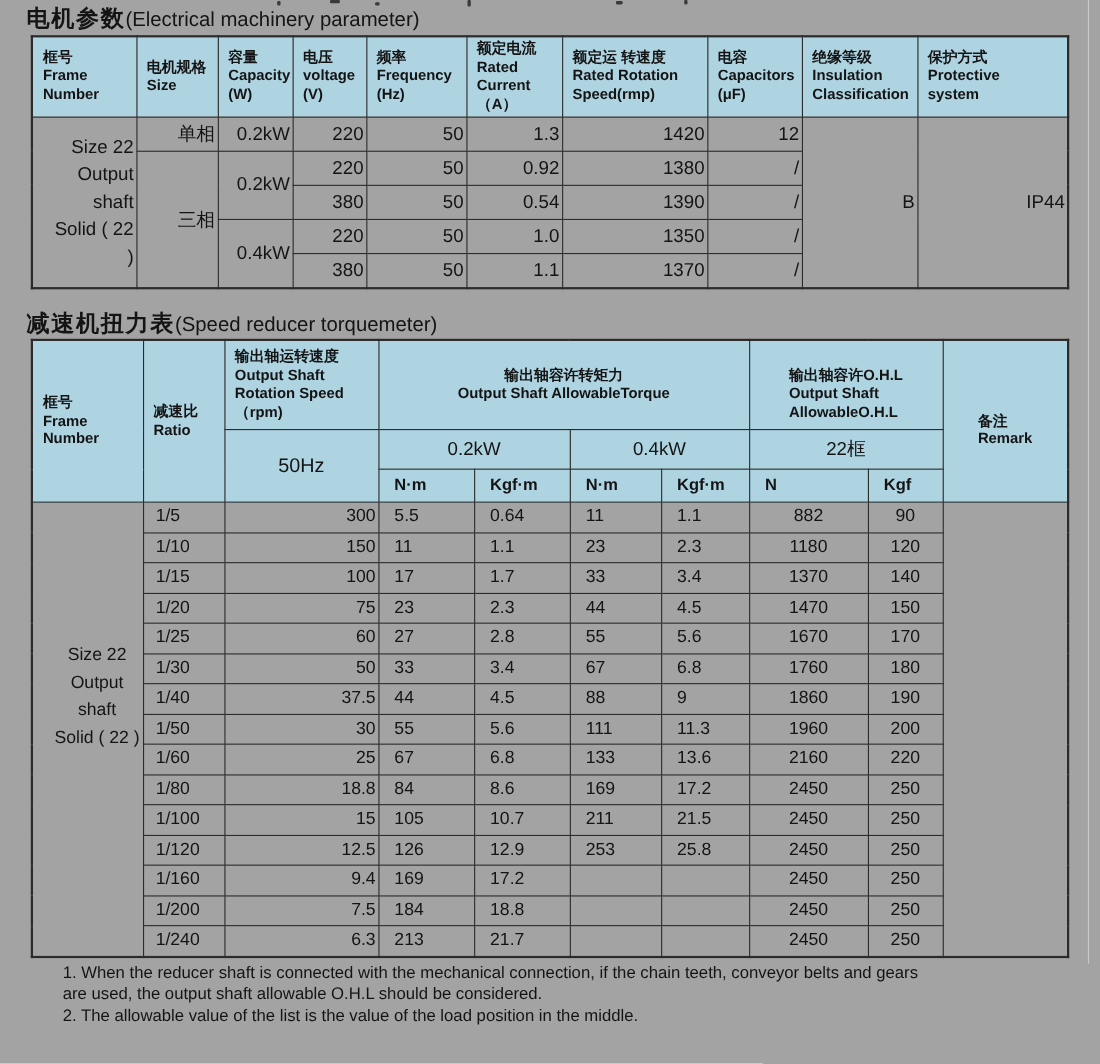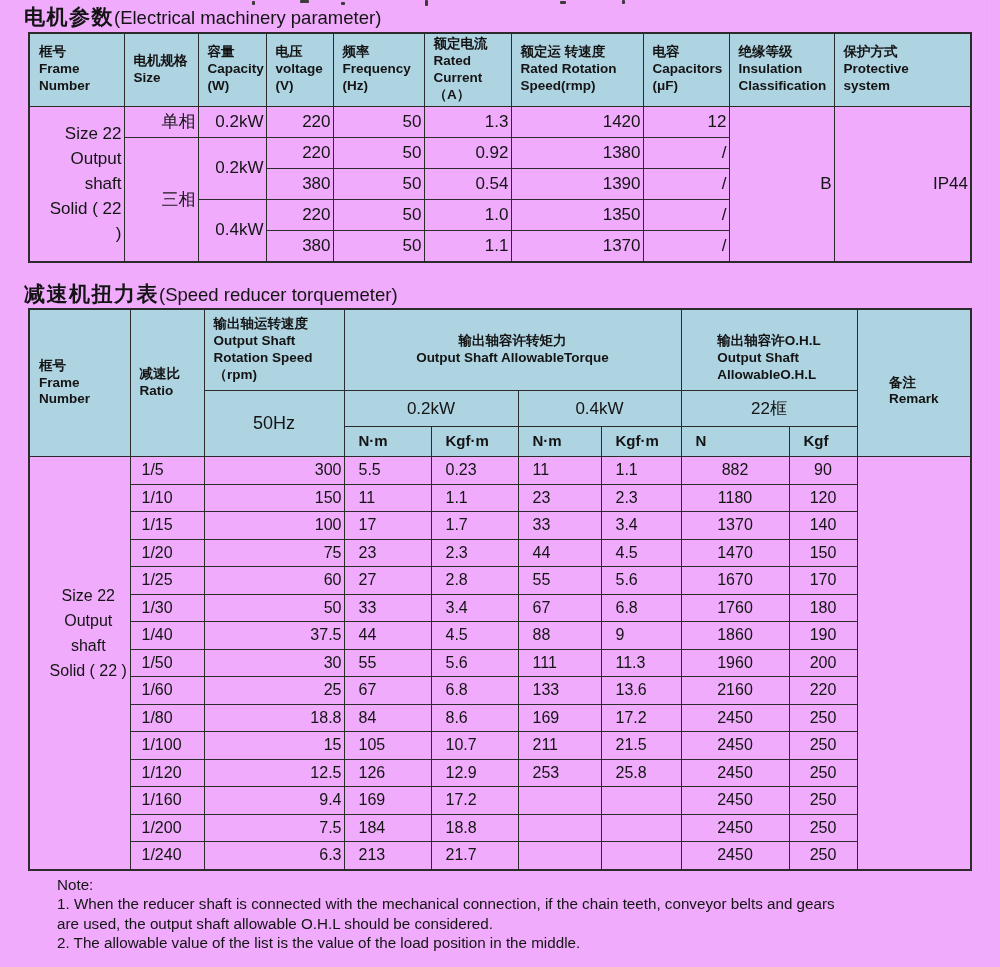--- a/index.html
+++ b/index.html
@@ -1,18 +1,18 @@
 <!DOCTYPE html>
 <html><head>
 <meta charset="utf-8">
 <style>
   html,body{margin:0;padding:0;background:#ffffff;}
   .page{
     position:relative;width:1000px;height:967px;overflow:hidden;
-    background:#f0abfc;color:#141414;
+    background:#a3a3a3;color:#141414;
     font-family:"Liberation Sans","DejaVu Sans",sans-serif;
   }
   
   .title{position:absolute;left:24px;white-space:nowrap;}
   #title1{top:3px;}
   #title2{top:280px;}
   .title .zh{font-size:21px;font-weight:bold;letter-spacing:1.5px;}
   .title .en{font-size:18.5px;font-weight:normal;}
 
   
@@ -235,21 +235,21 @@
       </tr>
     </thead>
     <tbody id="reducer-tbody">
         <tr>
           <td rowspan="15" class="frame-cell">Size 22
 Output shaft
 Solid ( 22 )</td>
           <td class="cell-left">1/5</td>
           <td class="cell-speed">300</td>
           <td class="cell-left2">5.5</td>
-          <td class="cell-left2">0.23</td>
+          <td class="cell-left2">0.64</td>
           <td class="cell-left2">11</td>
           <td class="cell-left2">1.1</td>
           <td>882</td>
           <td>90</td>
           <td rowspan="15"></td>
         </tr>
         <tr>
           <td class="cell-left">1/10</td>
           <td class="cell-speed">150</td>
           <td class="cell-left2">11</td>
@@ -386,18 +386,17 @@
           <td class="cell-left2">21.7</td>
           <td class="cell-left2"></td>
           <td class="cell-left2"></td>
           <td>2450</td>
           <td>250</td>
         </tr>
       </tbody>
   </table>
 
   <div class="note">
-    <div>Note:</div>
     <div>1. When the reducer shaft is connected with the mechanical connection, if the chain teeth, conveyor belts and gears are used, the output shaft allowable O.H.L should be considered.</div>
     <div>2. The allowable value of the list is the value of the load position in the middle.</div>
   </div>
 
 </div>
 
 </body></html>

